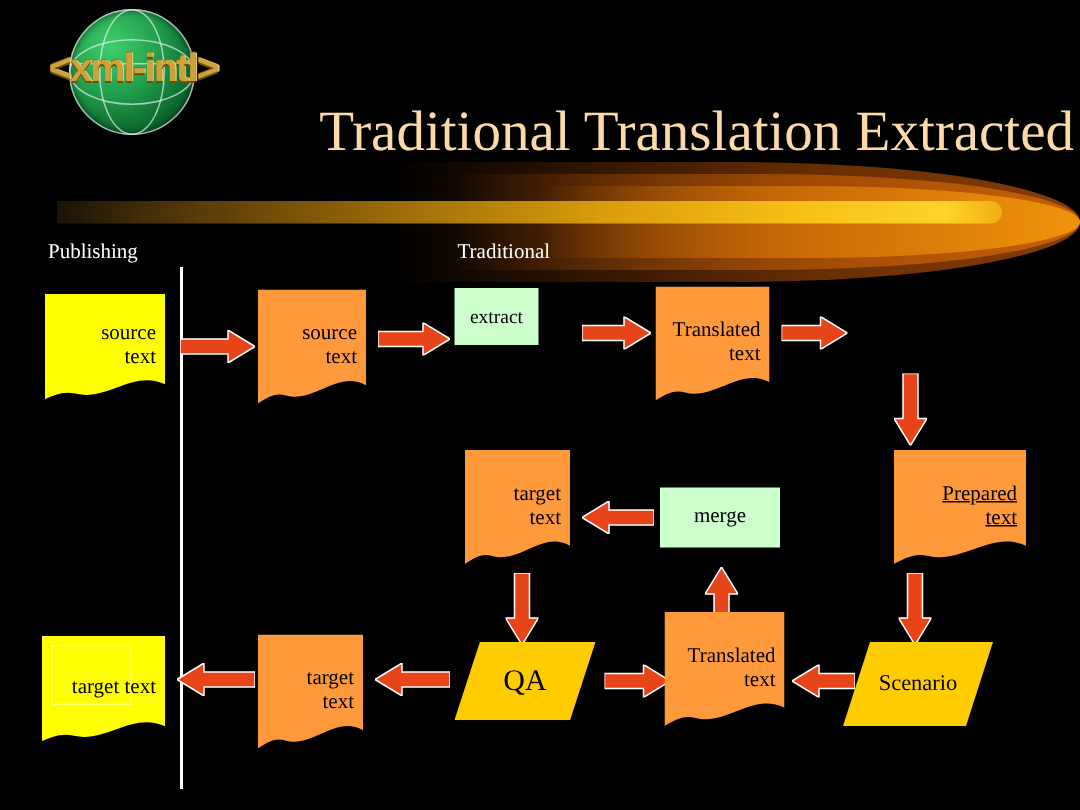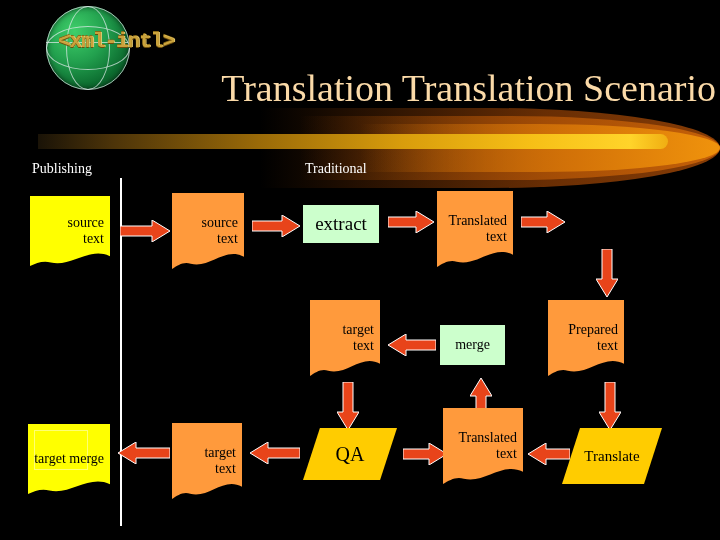--- a/index.html
+++ b/index.html
@@ -9,22 +9,22 @@
   
   .logo{position:absolute;left:4px;top:6px;width:170px;height:84px;}
   .logo .globe{position:absolute;left:42px;top:0px;width:84px;height:84px;border-radius:50%;
     background:radial-gradient(circle at 34% 30%, #3fcf6a 0%, #22a04e 38%, #0c6b2f 70%, #063d1b 100%);
     box-shadow:0 0 6px rgba(0,0,0,.8) inset;}
   .logo .mer{position:absolute;border:1px solid rgba(225,235,235,.72);border-radius:50%;}
   .logo .m1{left:42px;top:0;width:82px;height:82px;}
   .logo .m2{left:62px;top:0;width:42px;height:82px;}
   .logo .m3{left:42px;top:20px;width:82px;height:42px;}
   .logo .m4{left:42px;top:36px;width:82px;height:10px;border-radius:0;border-left:none;border-right:none;border-bottom:none;}
-  .logo .wordmark{position:absolute;left:0px;top:24px;width:170px;text-align:right;
-    font-family:Liberation Mono, monospace;font-weight:bold;font-size:21px;letter-spacing:-1px;
+  .logo .wordmark{position:absolute;left:0px;top:24px;width:170px;text-align:center;
+    font-family:Liberation Sans, sans-serif;font-weight:bold;font-size:26px;letter-spacing:-1px;
     color:#caa33c;
     text-shadow:0 1px 0 #6b4d0d, 1px 0 0 #e8cc72, 0 -1px 0 #8a6a16;}
 
   .xmltm{position:absolute;right:8px;top:2px;font-style:italic;font-size:33px;color:#fcd9a0;
     font-family:"Liberation Serif",serif;letter-spacing:0px;}
   .title{position:absolute;left:0;right:4px;top:66px;text-align:right;font-size:38px;color:#fbdaa8;
     font-family:"Liberation Serif",serif;white-space:nowrap;}
 
   
   .swoosh-wrap{position:absolute;left:0;top:108px;width:720px;height:82px;}
@@ -77,21 +77,21 @@
 
   <div class="logo">
     <div class="globe"></div>
     <div class="mer m1"></div>
     <div class="mer m2"></div>
     <div class="mer m3"></div>
     <div class="mer m4"></div>
     <div class="wordmark">&lt;xml-intl&gt;</div>
   </div>
 
-  <div class="title">Translation Translation Scenario</div>
+  <div class="title">Traditional Translation Extracted</div>
 
   <div class="swoosh-wrap">
     <div class="sw-halo sw-h3"></div>
     <div class="sw-halo sw-h2"></div>
     <div class="sw-halo sw-h1"></div>
     <div class="sw-core"></div>
   </div>
 
   <div class="seclabel" style="left:32px;top:161px;text-align:right;">Publishing</div>
   <div class="seclabel" style="left:305px;top:161px;">Traditional</div>
@@ -123,21 +123,21 @@
       <span>text</span>
     </span>
   </div>
 
   <div class="arrow" style="left:252px;top:215px;">
     <svg width="48" height="22" viewBox="0 0 48 22">
         <path d="M0,6 H30 V0 L48,11 L30,22 V16 H0 Z" fill="#e8441a" stroke="#ffffff" stroke-width="1"></path>
       </svg>
   </div>
 
-  <div class="node rect" style="left:303px;top:205px;width:76px;height:38px;font-size:19px;">
+  <div class="node rect" style="left:303px;top:192px;width:56px;height:38px;font-size:13px;">
     <span>extract</span>
   </div>
 
   <div class="arrow" style="left:388px;top:211px;">
     <svg width="46" height="22" viewBox="0 0 46 22">
         <path d="M0,6 H28 V0 L46,11 L28,22 V16 H0 Z" fill="#e8441a" stroke="#ffffff" stroke-width="1"></path>
       </svg>
   </div>
 
   <div class="node doc orange" style="left:437px;top:191px;width:76px;height:76px;font-size:14px;">
@@ -172,25 +172,25 @@
       <span>text</span>
     </span>
   </div>
 
   <div class="arrow" style="left:388px;top:334px;">
     <svg width="48" height="22" viewBox="0 0 48 22">
         <path d="M48,6 H18 V0 L0,11 L18,22 V16 H48 Z" fill="#e8441a" stroke="#ffffff" stroke-width="1"></path>
       </svg>
   </div>
 
-  <div class="node rect" style="left:440px;top:325px;width:65px;height:40px;font-size:14px;">
+  <div class="node rect" style="left:440px;top:325px;width:80px;height:40px;font-size:14px;">
     <span>merge</span>
   </div>
 
-  <div class="node doc orange" style="left:548px;top:300px;width:76px;height:76px;font-size:14px;">
+  <div class="node doc orange" style="left:596px;top:300px;width:88px;height:76px;font-size:14px;text-decoration:underline;">
     <svg class="docbg" viewBox="0 0 100 100" preserveAspectRatio="none">
       <path class="fill" d="M0,0 H100 V84 C74,70 52,100 26,93 C16,90 8,95 0,100 Z"></path>
     </svg>
     <span class="lbl">
       <span>Prepared</span>
       <span>text</span>
     </span>
   </div>
 
   <div class="arrow" style="left:599px;top:382px;">
@@ -210,21 +210,21 @@
         <path d="M6,48 H16 V18 H22 L11,0 L0,18 H6 Z" fill="#e8441a" stroke="#ffffff" stroke-width="1"></path>
       </svg>
   </div>
 
   <div class="node doc yellow" style="left:28px;top:424px;width:82px;height:70px;font-size:14px;">
     <svg class="docbg" viewBox="0 0 100 100" preserveAspectRatio="none">
       <path class="fill" d="M0,0 H100 V86 C74,72 52,102 26,95 C16,92 8,96 0,100 Z"></path>
     </svg>
     <div class="selbox" style="left:6px;top:6px;right:22px;height:38px;"></div>
     <span class="lbl">
-      <span>target merge</span>
+      <span>target text</span>
     </span>
   </div>
 
   <div class="arrow" style="left:118px;top:442px;">
     <svg width="52" height="22" viewBox="0 0 52 22">
         <path d="M52,6 H18 V0 L0,11 L18,22 V16 H52 Z" fill="#e8441a" stroke="#ffffff" stroke-width="1"></path>
       </svg>
   </div>
 
   <div class="node doc orange" style="left:172px;top:423px;width:70px;height:76px;font-size:14px;">
@@ -272,17 +272,17 @@
     <svg width="42" height="22" viewBox="0 0 42 22">
         <path d="M42,6 H18 V0 L0,11 L18,22 V16 H42 Z" fill="#e8441a" stroke="#ffffff" stroke-width="1"></path>
       </svg>
   </div>
 
   <div class="node para" style="left:562px;top:428px;width:100px;height:56px;font-size:15px;">
     <svg class="parabg" viewBox="0 0 100 100" preserveAspectRatio="none">
       <path class="fill" d="M18,0 H100 L82,100 H0 Z"></path>
     </svg>
     <span class="lbl">
-      <span>Translate</span>
+      <span>Scenario</span>
     </span>
   </div>
 
 </div>
 
 </body></html>

